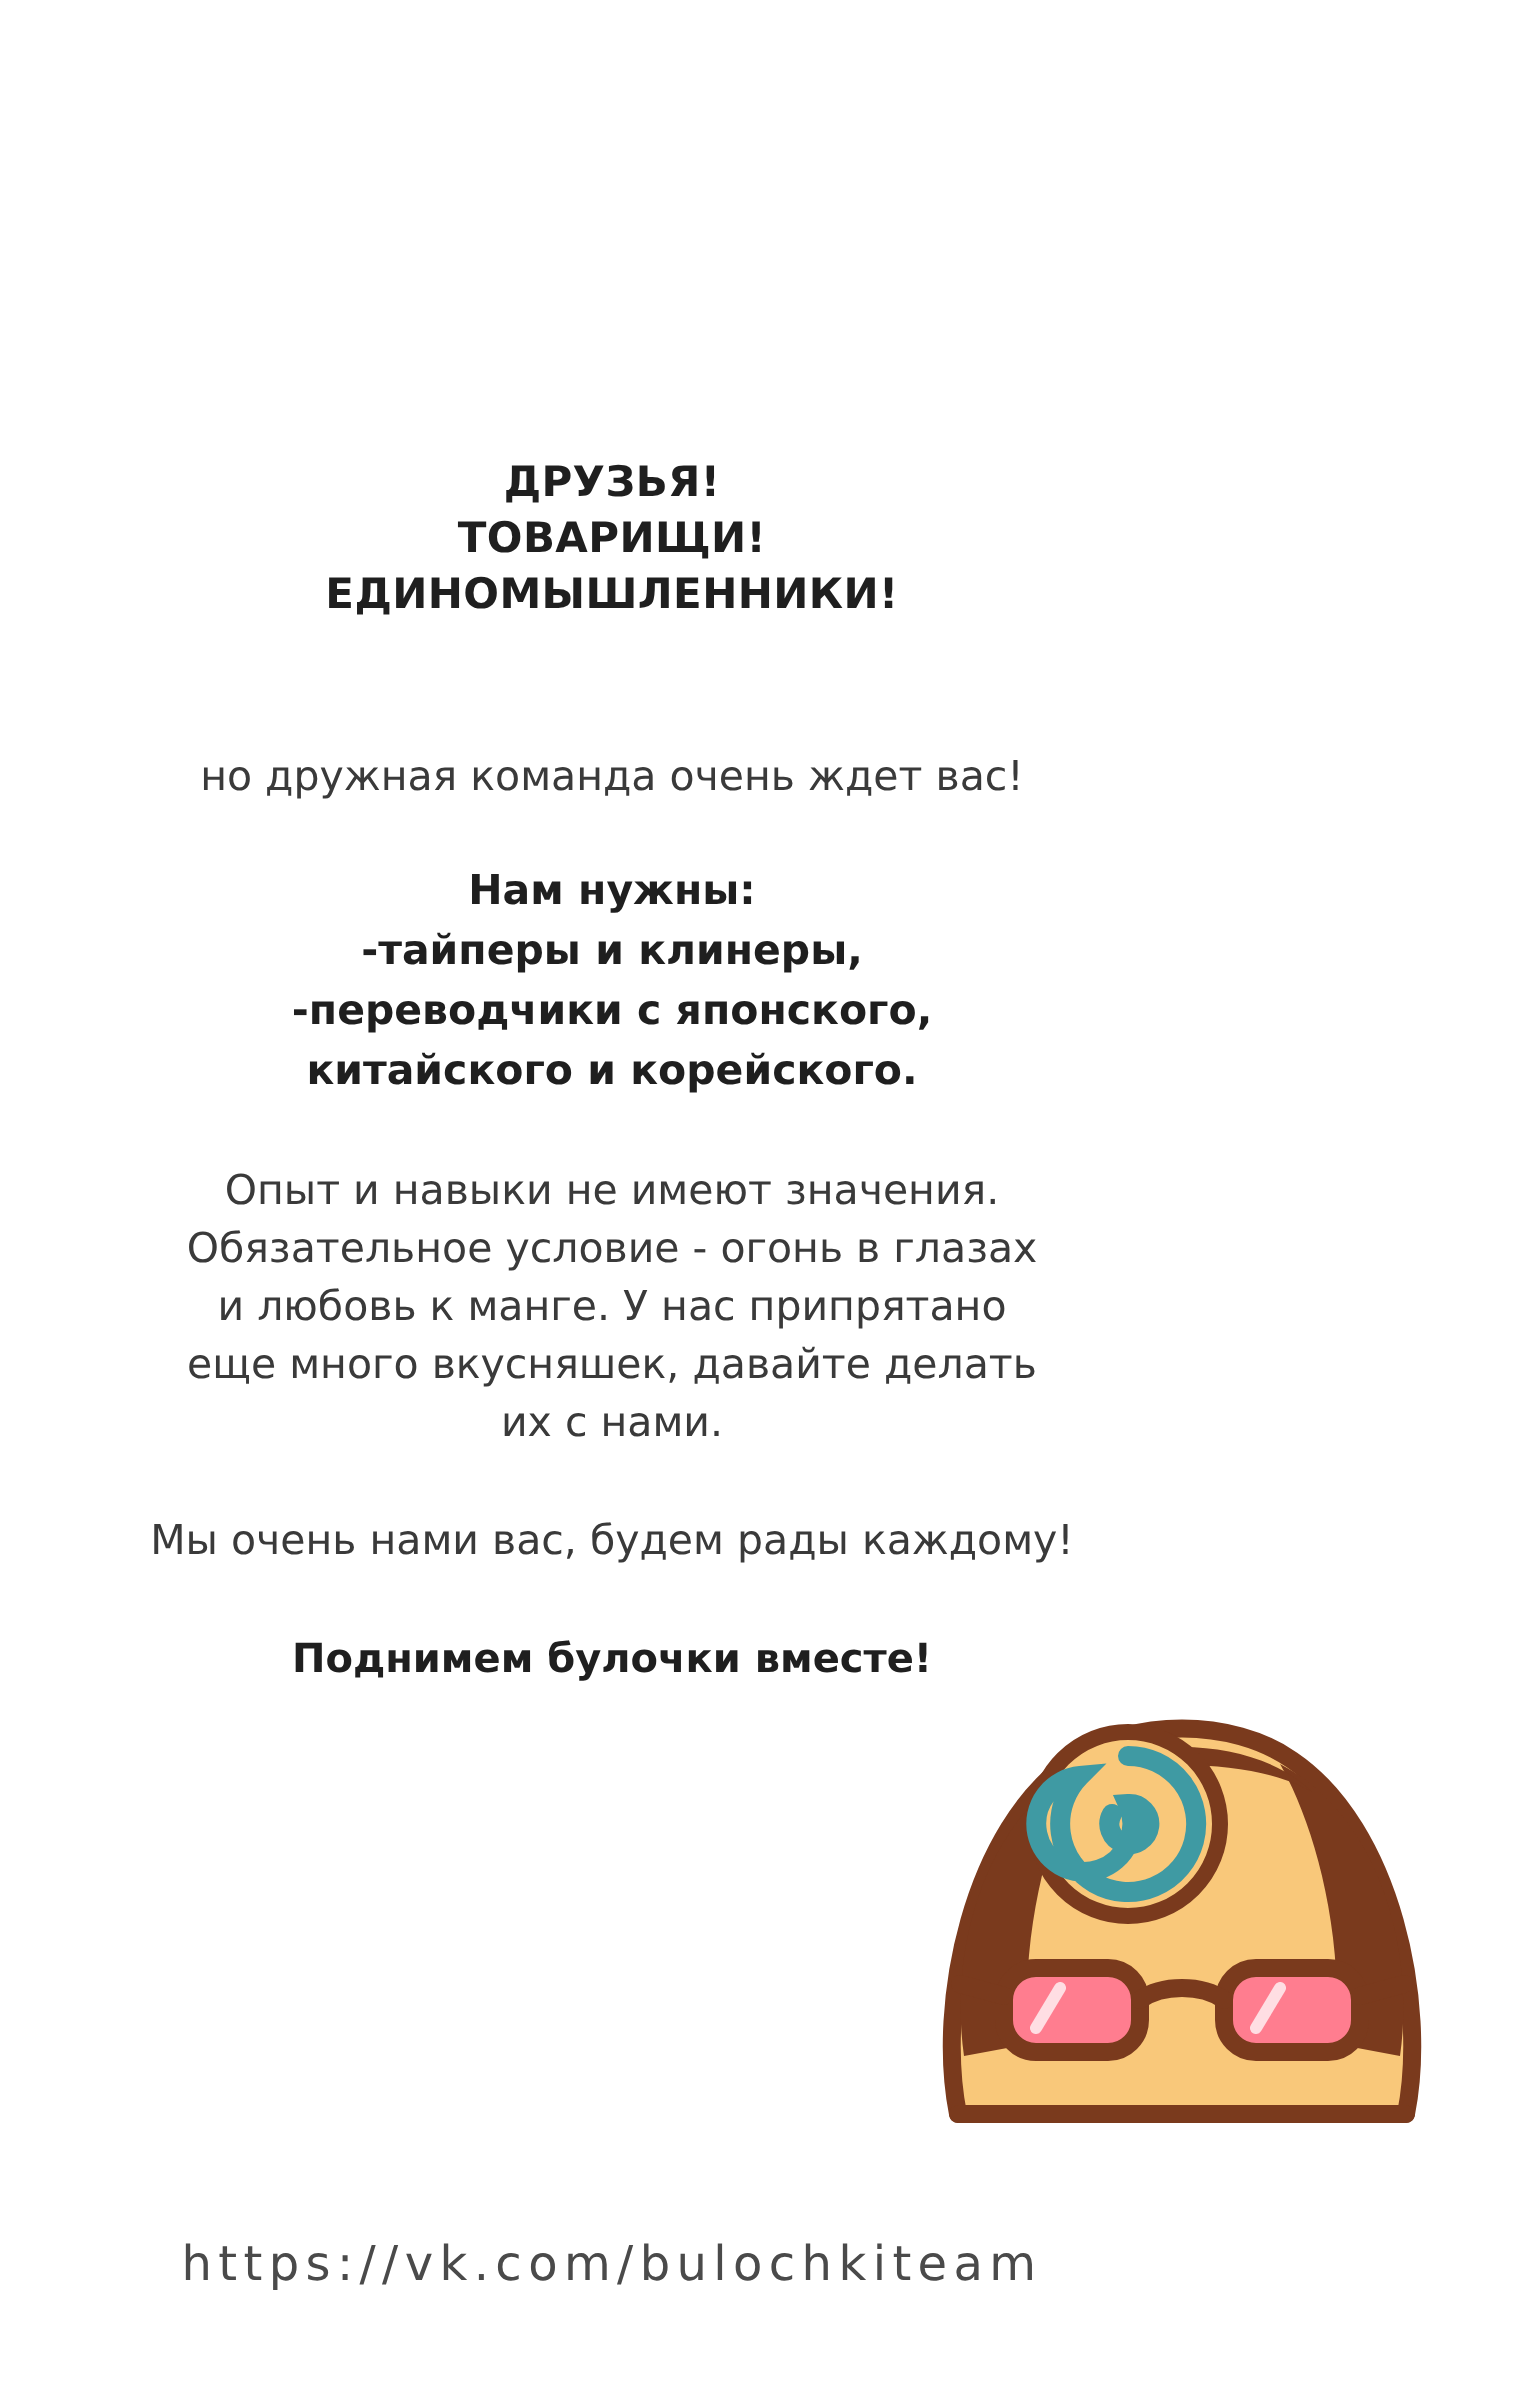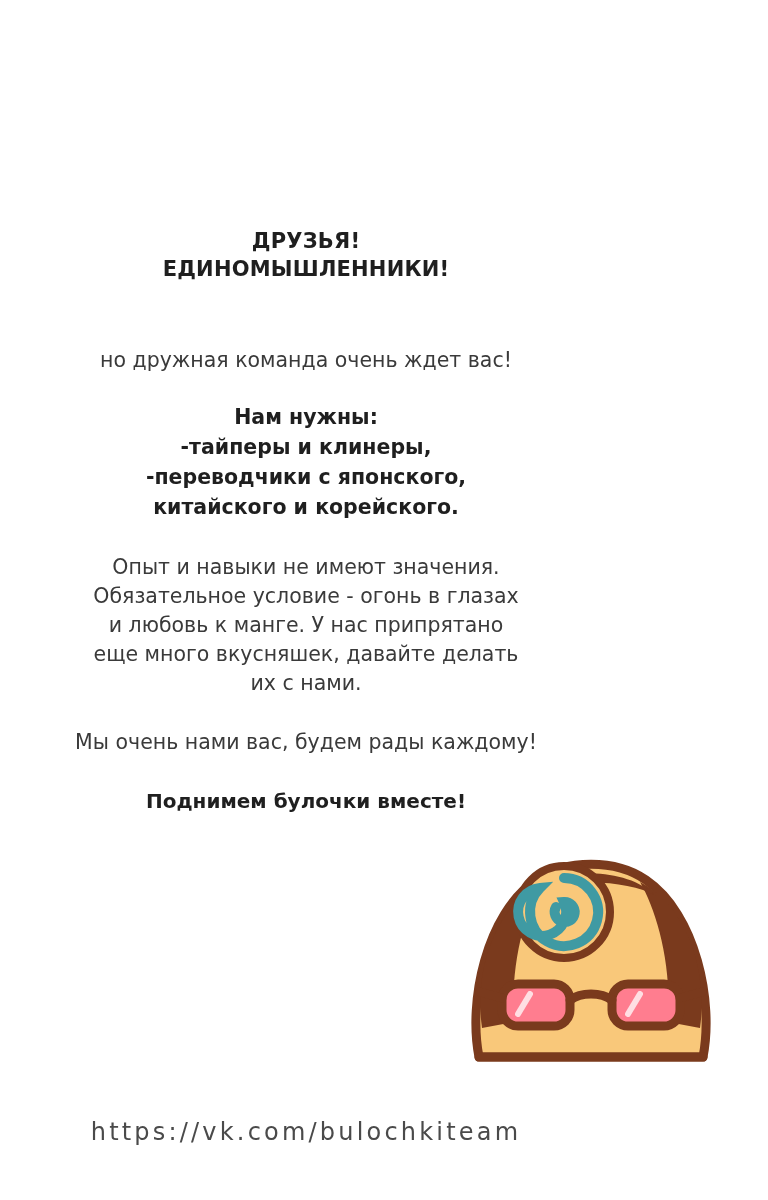--- a/index.html
+++ b/index.html
@@ -103,20 +103,21 @@
     text-decoration: none;
   }
 </style>
 </head>
 <body>
 
 <div class="page">
 
   <div class="heading">
     <span class="line">ДРУЗЬЯ!</span>
+    <span class="line">ТОВАРИЩИ!</span>
     <span class="line">ЕДИНОМЫШЛЕННИКИ!</span>
   </div>
 
   <div class="body-block">
 
     <p class="para intro">
       <span class="line">но дружная команда очень ждет вас!</span>
     </p>
 
     <p class="para needs">

